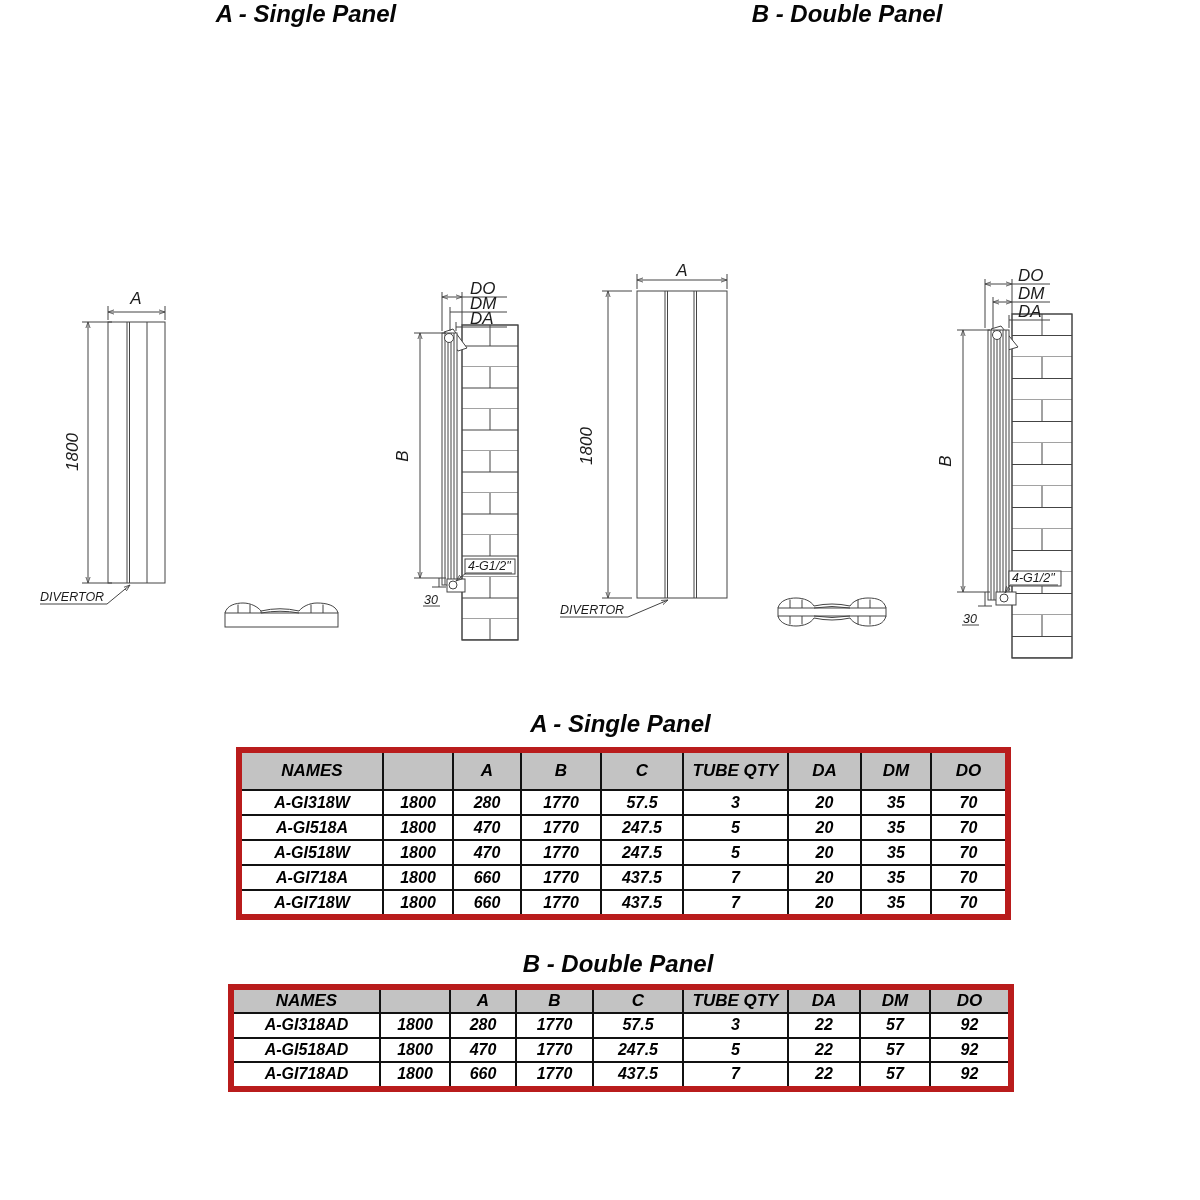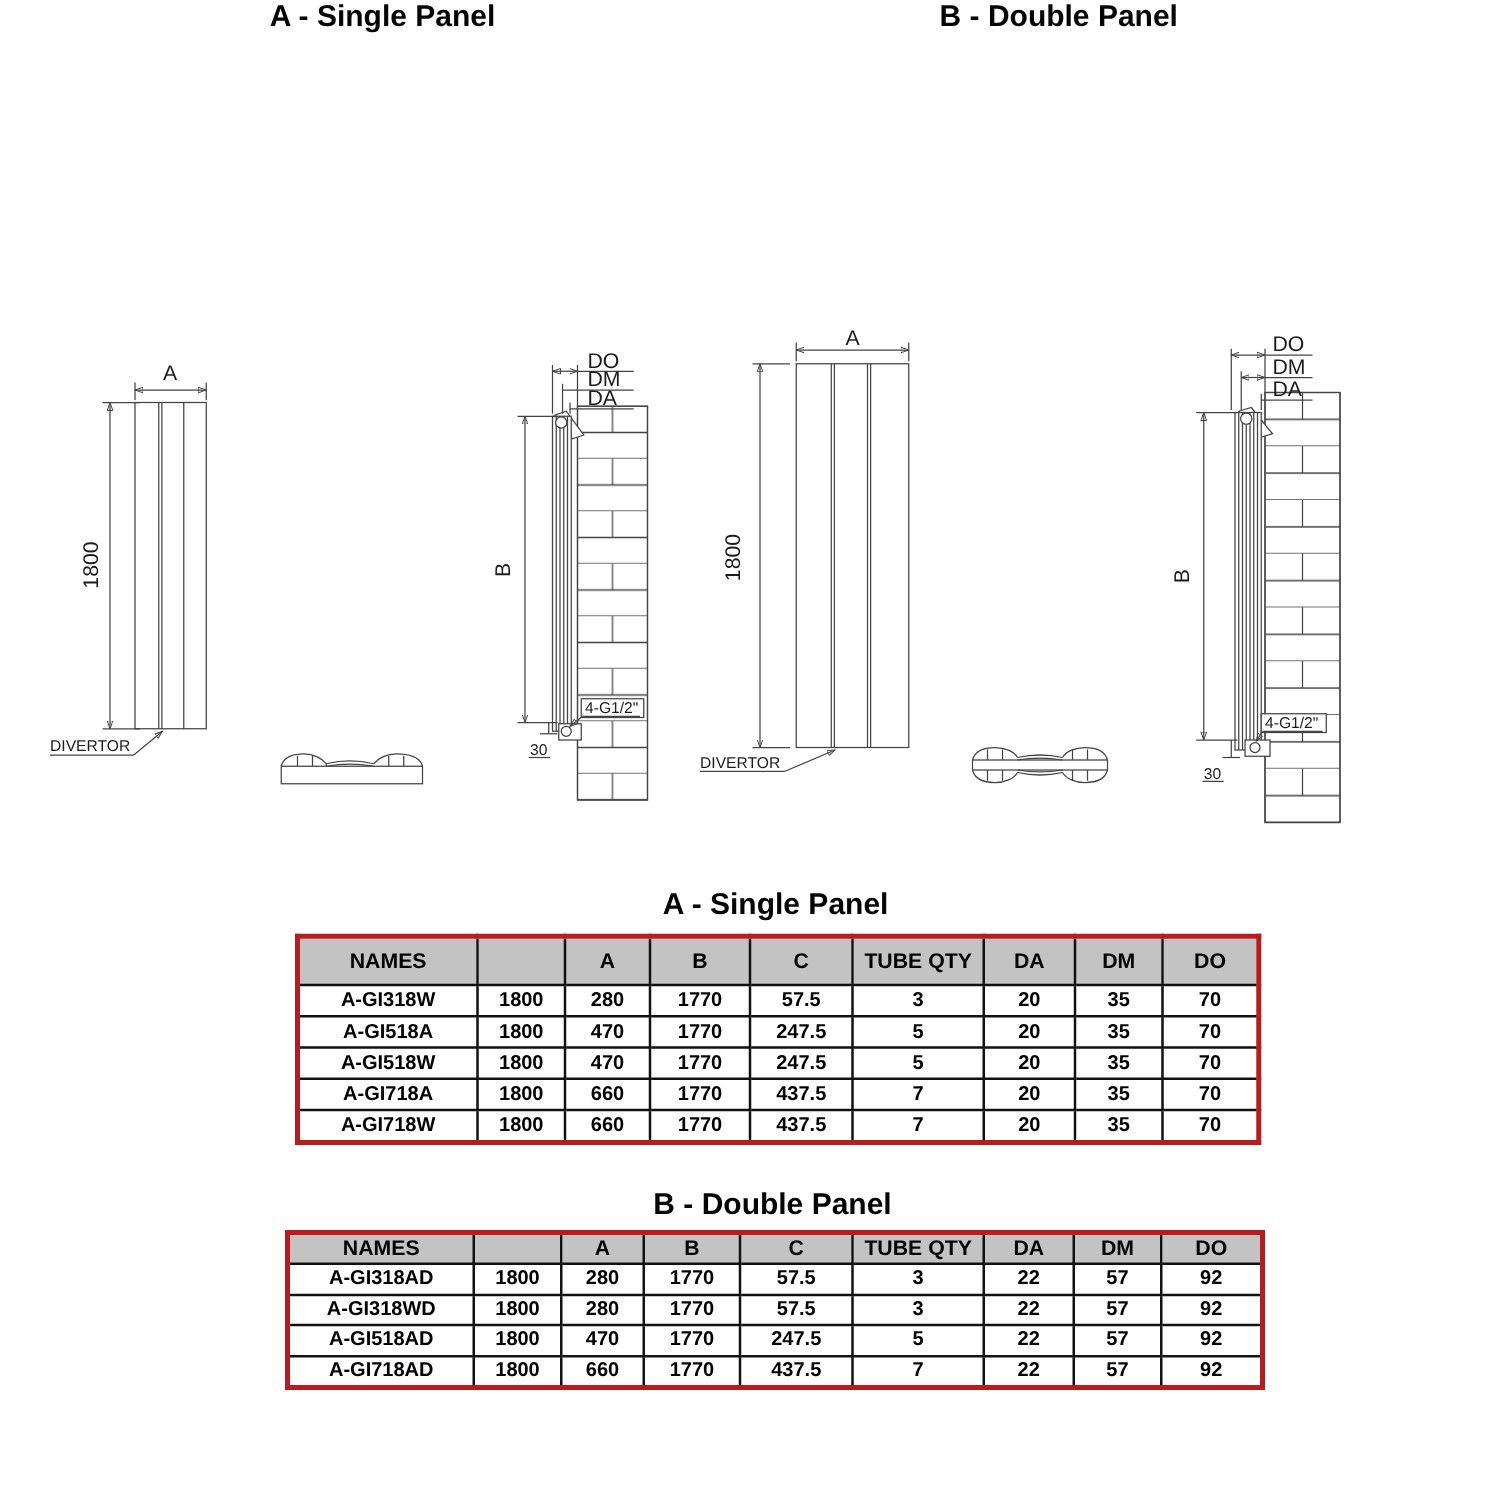--- a/index.html
+++ b/index.html
@@ -1,37 +1,37 @@
 <!DOCTYPE html>
 <html><head>
 <meta charset="utf-8">
 <style>
   html,body{margin:0;padding:0;background:#fff;}
   .sheet{position:relative;width:1200px;height:1200px;background:#fff;overflow:hidden;
-         font-family:"Liberation Sans",sans-serif;color:#000;}
+         font-family:"Liberation Sans",sans-serif;color:#000;font-style:italic;}
   .dtitle{position:absolute;font-weight:bold;font-size:24px;text-align:center;color:#050505;}
   .dtitle.d1{left:0;top:204;width:612px;}
   .dtitle.d2{left:560px;top:201;width:574px;}
   .svg-draw{position:absolute;left:0;top:180px;width:1200px;height:510px;}
   .svg-draw line,.svg-draw path,.svg-draw rect,.svg-draw circle,.svg-draw polygon,.svg-draw polyline{
       stroke:#444;stroke-width:1;fill:none;}
   .svg-draw .white{fill:#fff;}
   .svg-draw .wall1{fill:url(#b1);}
   .svg-draw .wall2{fill:url(#b2);}
   .svg-draw text{stroke:none;fill:#1c1c1c;font-family:"Liberation Sans",sans-serif;font-size:17px;}
   .svg-draw text.sm{font-size:12.5px;}
   .bln{stroke:#4f4f4f;stroke-width:0.9;fill:none;}
   .thick{stroke-width:1.4;}
   .tblock{position:absolute;}
   .t1{left:236px;top:710px;width:769px;}
   .t2{left:228px;top:950px;width:780px;}
   .tbl-title{text-align:center;font-weight:bold;font-size:24px;color:#050505;}
   .t1 .tbl-title{margin-bottom:9px;}
   .t2 .tbl-title{margin-bottom:6px;}
-  table.spec{border-collapse:collapse;table-layout:fixed;width:100%;border:4px solid #b91c1c;}
+  table.spec{border-collapse:collapse;table-layout:fixed;width:100%;border:6px solid #b91c1c;}
   table.spec th,table.spec td{border:2px solid #111;text-align:center;font-weight:bold;
       padding:0;white-space:nowrap;overflow:hidden;color:#000;}
   table.spec th{background:#c3c3c3;font-size:17px;}
   table.spec td{font-size:16px;}
   .t1 th{height:36px;} .t1 td{height:23px;}
   .t2 th{height:22px;} .t2 td{height:22.5px;}
 </style>
 </head>
 <body>
 
@@ -346,31 +346,20 @@
             <td>1800</td>
             <td>280</td>
             <td>1770</td>
             <td>57.5</td>
             <td>3</td>
             <td>22</td>
             <td>57</td>
             <td>92</td>
           </tr>
           <tr>
-            <td>A-GI318WD</td>
-            <td>1800</td>
-            <td>280</td>
-            <td>1770</td>
-            <td>57.5</td>
-            <td>3</td>
-            <td>22</td>
-            <td>57</td>
-            <td>92</td>
-          </tr>
-          <tr>
             <td>A-GI518AD</td>
             <td>1800</td>
             <td>470</td>
             <td>1770</td>
             <td>247.5</td>
             <td>5</td>
             <td>22</td>
             <td>57</td>
             <td>92</td>
           </tr>

